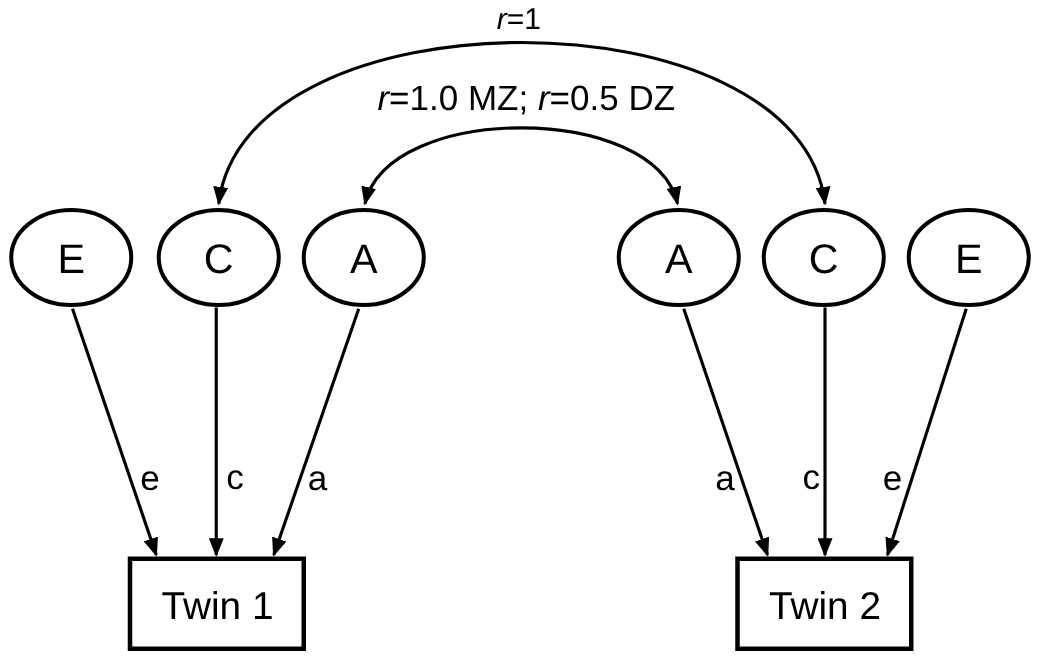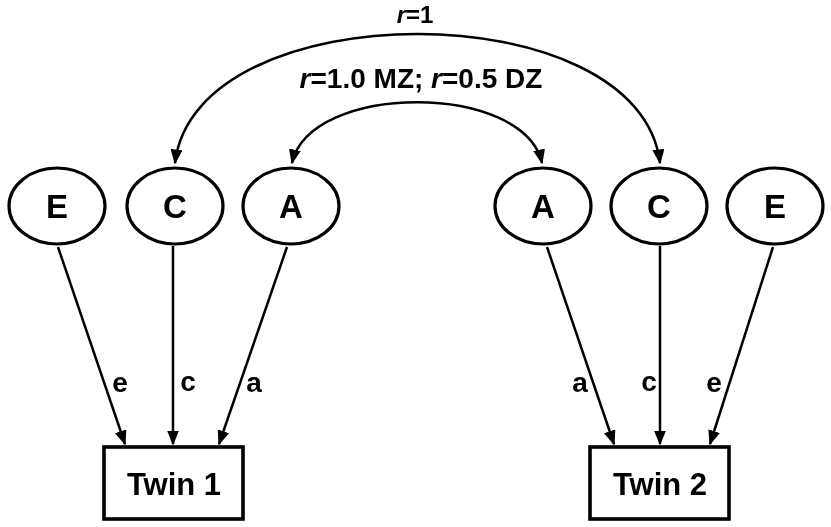--- a/index.html
+++ b/index.html
@@ -8,21 +8,20 @@
     background: #ffffff;
     width: 831px;
     height: 527px;
     overflow: hidden;
     font-family: "Liberation Sans", sans-serif;
   }
   .diagram-wrap {
     width: 831px;
     height: 527px;
     background: #ffffff;
-    font-weight: bold;
   }
   svg text {
     fill: #000000;
     font-family: "Liberation Sans", sans-serif;
   }
   .corr-label-outer { font-size: 24px; }
   .corr-label-inner { font-size: 28px; }
   .latent-label     { font-size: 33px; }
   .coef-label       { font-size: 28px; }
   .observed-label   { font-size: 31px; }

